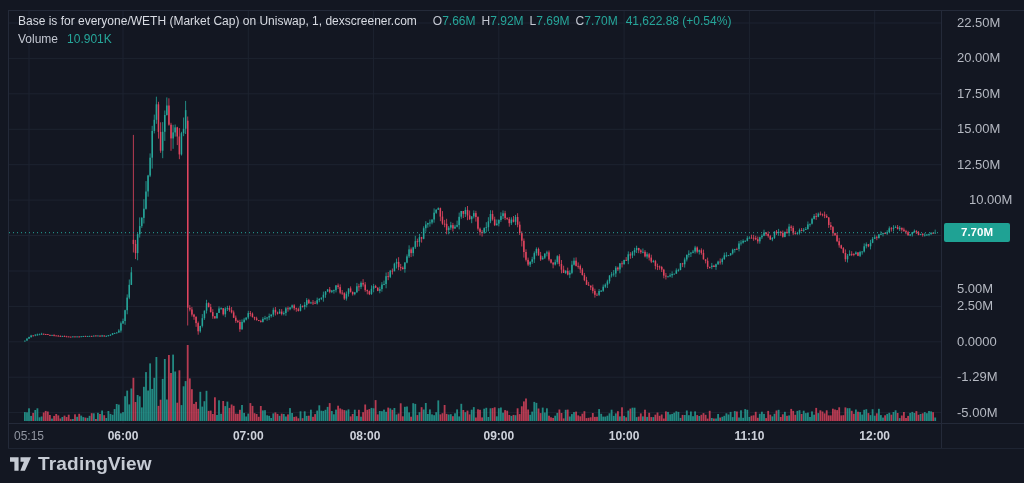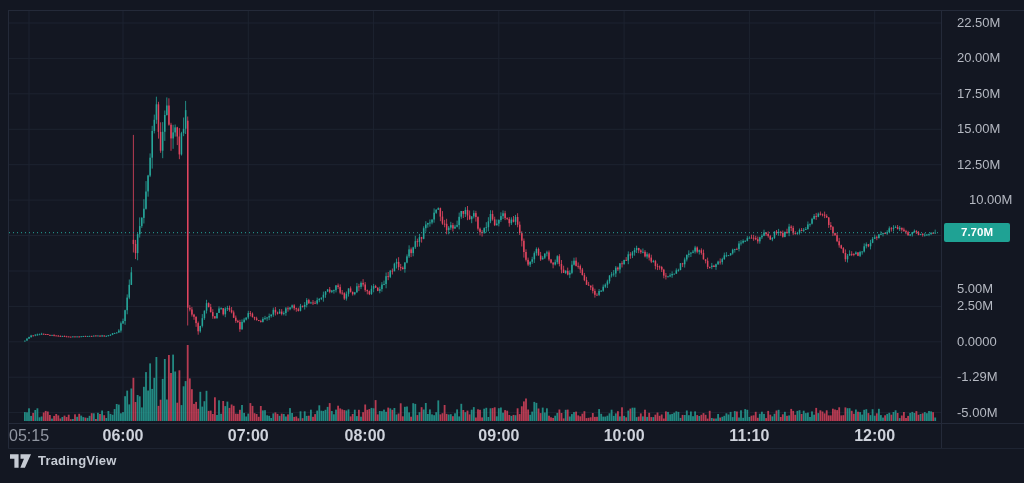--- a/index.html
+++ b/index.html
@@ -17,24 +17,24 @@
   .legend .title{color:var(--txt);margin-right:10px;}
   .legend .lbl{color:#c3c7d1;margin-left:6px;}
   .legend .val{color:var(--up);}
   .legend .chg{color:var(--up);margin-left:8px;}
   .legend .vol-lbl{color:#c3c7d1;margin-right:9px;margin-left:0;}
   .price-axis{position:absolute;left:941px;top:10px;width:83px;height:438px;cursor:ns-resize;}
   .pa-label{position:absolute;left:16px;font-size:13px;color:var(--axis);line-height:14px;}
   .price-badge{position:absolute;left:3px;width:66px;height:19px;background:var(--badge);
     color:#fff;font-size:11.5px;font-weight:bold;text-align:center;line-height:19px;border-radius:2px;}
   .time-axis{position:absolute;left:8px;top:424px;width:933px;height:24px;cursor:ew-resize;}
-  .ta-label{position:absolute;top:5px;transform:translateX(-50%);font-size:16px;font-weight:bold;color:var(--bold-axis);line-height:14px;}
+  .ta-label{position:absolute;top:5px;transform:translateX(-50%);font-size:12px;font-weight:bold;color:var(--bold-axis);line-height:14px;}
   .ta-label.dim{font-weight:normal;color:var(--muted);}
   .footer{position:absolute;left:10px;top:453px;display:flex;align-items:center;gap:7px;}
-  .brand{color:#c6cbd4;font-size:13px;font-weight:bold;letter-spacing:.2px;}
+  .brand{color:#c6cbd4;font-size:19px;font-weight:bold;letter-spacing:.2px;}
 </style>
 </head>
 <body>
 
 <div class="widget">
 
   <svg class="chart-svg" width="1024" height="483" id="chart-svg">
       <defs>
         <clipPath id="plot">
           <rect x="9" y="11" width="932" height="412"></rect>
@@ -1381,20 +1381,26 @@
       <g>
         <line x1="8.5" x2="8.5" y1="10" y2="448" stroke="#242a39"></line>
         <line x1="8" x2="1024" y1="10.5" y2="10.5" stroke="#242a39"></line>
         <line x1="941.5" x2="941.5" y1="10" y2="448" stroke="#242a39"></line>
         <line x1="8" x2="1024" y1="423.5" y2="423.5" stroke="#242a39"></line>
         <line x1="8" x2="1024" y1="448.5" y2="448.5" stroke="#242a39" opacity="0.7"></line>
       </g>
     </svg>
 
   <div class="legend">
+    <div class="legend-row">
+      <span class="title">Base is for everyone/WETH (Market Cap) on Uniswap, 1, dexscreener.com</span><span class="lbl">O</span><span class="val">7.66M</span><span class="lbl">H</span><span class="val">7.92M</span><span class="lbl">L</span><span class="val">7.69M</span><span class="lbl">C</span><span class="val">7.70M</span><span class="chg">41,622.88 (+0.54%)</span>
+    </div>
+    <div class="legend-row">
+      <span class="lbl vol-lbl">Volume</span><span class="val">10.901K</span>
+    </div>
   </div>
 
   <div class="price-axis" id="price-axis">
     <div class="price-badge" id="price-badge" style="top: 213.191px;">7.70M</div>
   <div class="pa-label" style="top: 5.975px;">22.50M</div>
       <div class="pa-label" style="top: 41.4px;">20.00M</div>
       <div class="pa-label" style="top: 76.825px;">17.50M</div>
       <div class="pa-label" style="top: 112.25px;">15.00M</div>
       <div class="pa-label" style="top: 147.675px;">12.50M</div>
       <div class="pa-label" style="top: 183.1px; margin-left: 12px;">10.00M</div>

